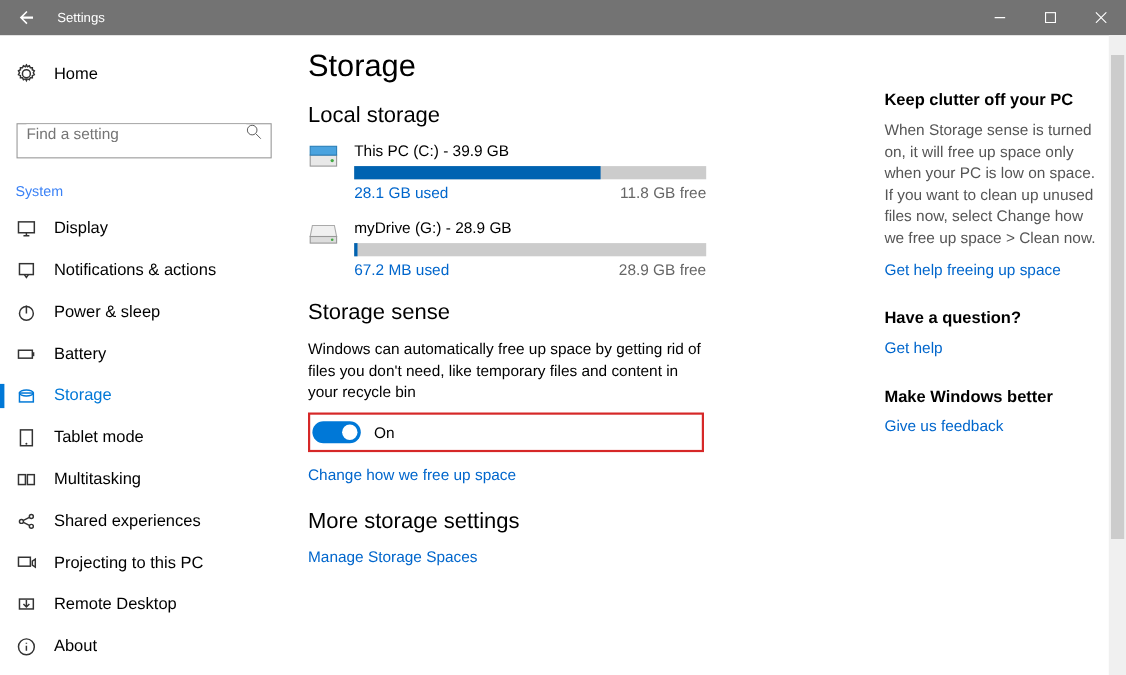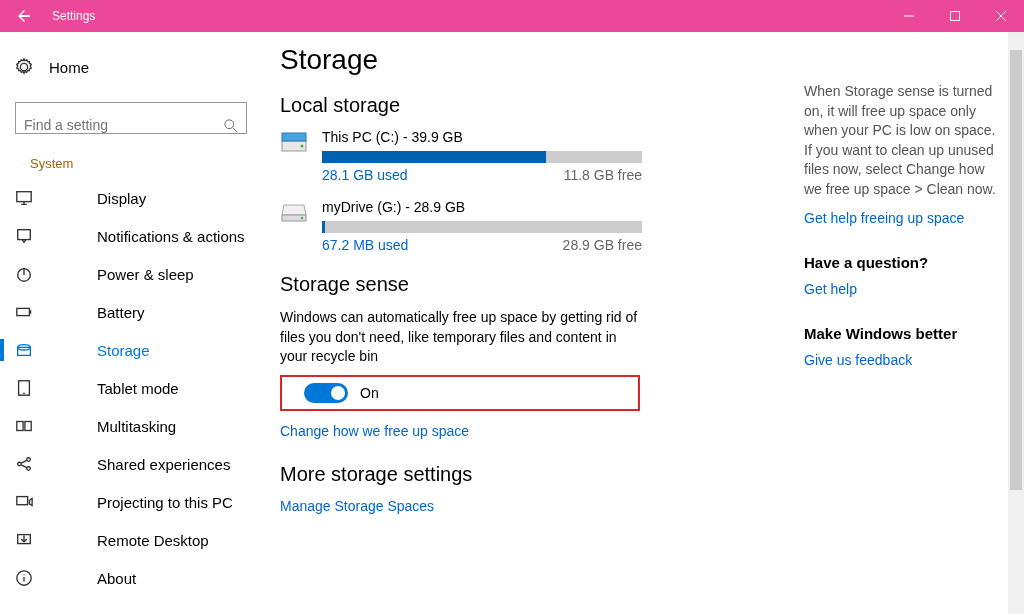--- a/index.html
+++ b/index.html
@@ -1,52 +1,52 @@
 <!DOCTYPE html>
 <html><head>
 <meta charset="utf-8">
 <style>
 * { margin: 0; padding: 0; box-sizing: border-box; font-family: "Segoe UI", sans-serif; }
 body { background: #fff; width: 1024px; height: 614px; overflow: hidden; }
-.titlebar { height: 32px; background: #ec4899; display: flex; align-items: center; color: #fff; }
+.titlebar { height: 32px; background: #737373; display: flex; align-items: center; color: #fff; }
 .back-btn { width: 48px; height: 32px; display: flex; align-items: center; justify-content: center; cursor: pointer; }
 .back-btn svg { width: 16px; height: 16px; fill: #fff; }
 .title-text { font-size: 12px; margin-left: 4px; }
 .win-controls { margin-left: auto; display: flex; }
 .win-btn { width: 46px; height: 32px; display: flex; align-items: center; justify-content: center; cursor: pointer; }
 .win-btn svg { width: 10px; height: 10px; stroke: #fff; fill: none; stroke-width: 1; }
 .content { display: flex; height: calc(100% - 32px); }
 .sidebar { width: 262px; padding: 16px 0 0 0; }
 .home-row { display: flex; align-items: center; padding: 10px 15px; cursor: pointer; }
 .home-row svg { width: 18px; height: 18px; margin-right: 16px; }
 .home-row span { font-size: 15px; }
-.search-box { margin: 16px 15px 14px 15px; height: 32px; border: 1px solid #999; display: flex; align-items: flex-end; padding: 0 8px; }
+.search-box { margin: 26px 15px 14px 15px; height: 32px; border: 1px solid #999; display: flex; align-items: flex-start; padding: 0 8px; }
 .search-box input { border: none; outline: none; flex: 1; font-size: 14px; color: #666; }
 .search-box svg { width: 14px; height: 14px; stroke: #555; fill: none; }
-.group-label { font-size: 13px; color: #a16207; padding: 8px 30px; }
-.nav-item { display: flex; align-items: center; padding: 10px 15px 10px 15px; cursor: pointer; position: relative; gap: 48px; }
+.group-label { font-size: 13px; color: #3b82f6; padding: 8px 14px; }
+.nav-item { display: flex; align-items: flex-start; padding: 10px 15px 10px 15px; cursor: pointer; position: relative; }
 .nav-item.selected::before { content: ""; position: absolute; left: 0; top: 8px; bottom: 8px; width: 4px; background: #0078d7; }
 .nav-item svg { width: 18px; height: 18px; margin-right: 16px; flex-shrink: 0; }
 .nav-item span { font-size: 15px; }
 .nav-item.selected span { color: #0078d7; }
 .main { flex: 1; padding: 12px 0 0 18px; overflow-y: auto; }
 .main h1 { font-size: 28px; font-weight: 300; margin-bottom: 18px; }
 .main h2 { font-size: 20px; font-weight: 400; margin-bottom: 12px; }
 .drive { display: flex; margin-bottom: 16px; cursor: pointer; }
 .drive-icon { width: 36px; margin-right: 6px; padding-top: 2px; }
 .drive-icon svg { width: 28px; height: 22px; }
 .drive-info { flex: 1; max-width: 320px; }
 .drive-name { font-size: 14px; margin-bottom: 6px; }
 .bar { height: 12px; background: #ccc; position: relative; margin-bottom: 4px; }
 .bar-fill { height: 100%; background: #0063b1; }
 .drive-stats { display: flex; justify-content: space-between; font-size: 14px; }
 .drive-stats .used { color: #0066cc; }
 .drive-stats .free { color: #666; }
 .sense-desc { font-size: 14px; max-width: 360px; line-height: 1.4; margin-bottom: 8px; }
-.toggle-box { border: 2px solid #d62828; padding: 6px 22px; width: 360px; display: flex; align-items: center; margin-bottom: 12px; }
+.toggle-box { border: 2px solid #d62828; padding: 6px 2px; width: 360px; display: flex; align-items: center; margin-bottom: 12px; }
 .toggle { width: 44px; height: 20px; background: #0078d7; border-radius: 10px; position: relative; margin-right: 12px; cursor: pointer; }
 .toggle::after { content: ""; position: absolute; right: 3px; top: 3px; width: 14px; height: 14px; background: #fff; border-radius: 50%; }
 .toggle-label { font-size: 14px; }
 .link { color: #0066cc; font-size: 14px; cursor: pointer; display: block; margin-bottom: 10px; }
 .more-settings { margin-top: 24px; }
 .rightcol { width: 230px; padding: 50px 20px 0 10px; font-size: 14px; }
 .rightcol h3 { font-size: 15px; font-weight: 600; margin-bottom: 10px; }
 .rightcol p { color: #555; line-height: 1.4; margin-bottom: 10px; }
 .rightcol .link { margin-bottom: 28px; }
 .scrollbar { position: absolute; right: 0; top: 32px; bottom: 0; width: 16px; background: #f0f0f0; }
@@ -231,20 +231,21 @@
     </div>
     <a class="link">Change how we free up space</a>
 
     <div class="more-settings">
       <h2>More storage settings</h2>
       <a class="link">Manage Storage Spaces</a>
     </div>
   </div>
 
   <div class="rightcol">
+    <h3>Keep clutter off your PC</h3>
     <p>When Storage sense is turned on, it will free up space only when your PC is low on space. If you want to clean up unused files now, select Change how we free up space &gt; Clean now.</p>
     <a class="link">Get help freeing up space</a>
 
     <h3>Have a question?</h3>
     <a class="link">Get help</a>
 
     <h3>Make Windows better</h3>
     <a class="link">Give us feedback</a>
   </div>
 </div>

